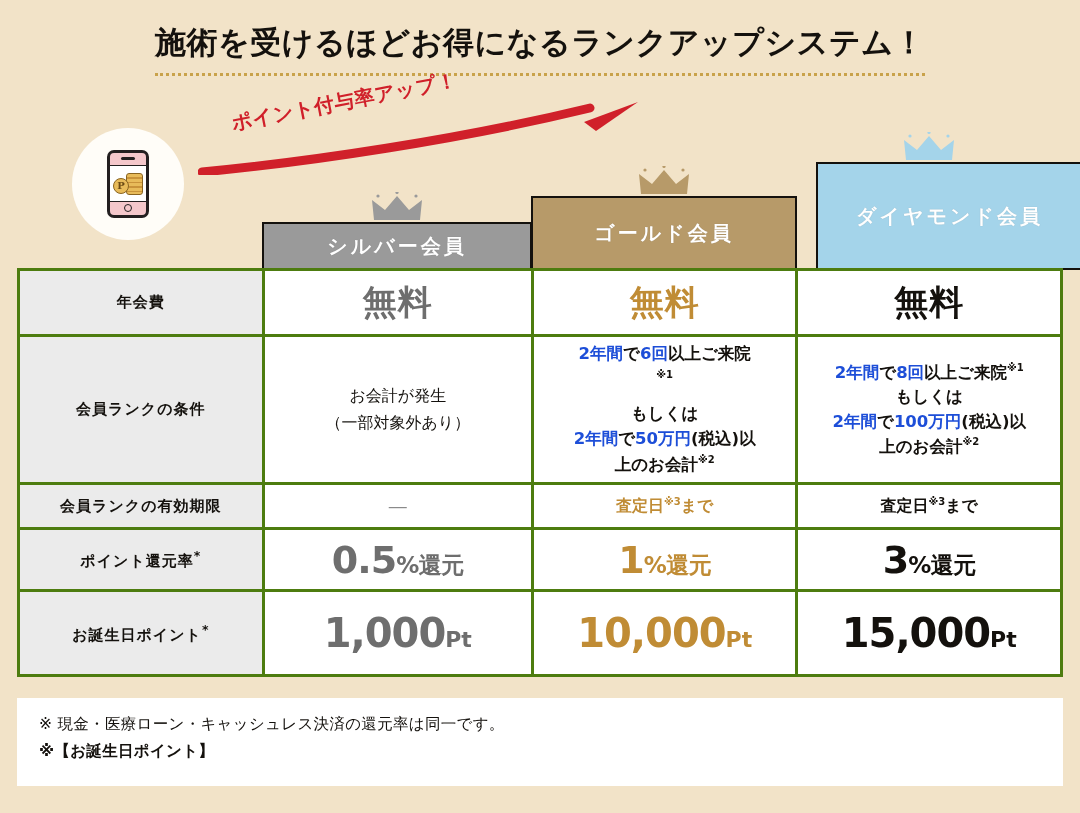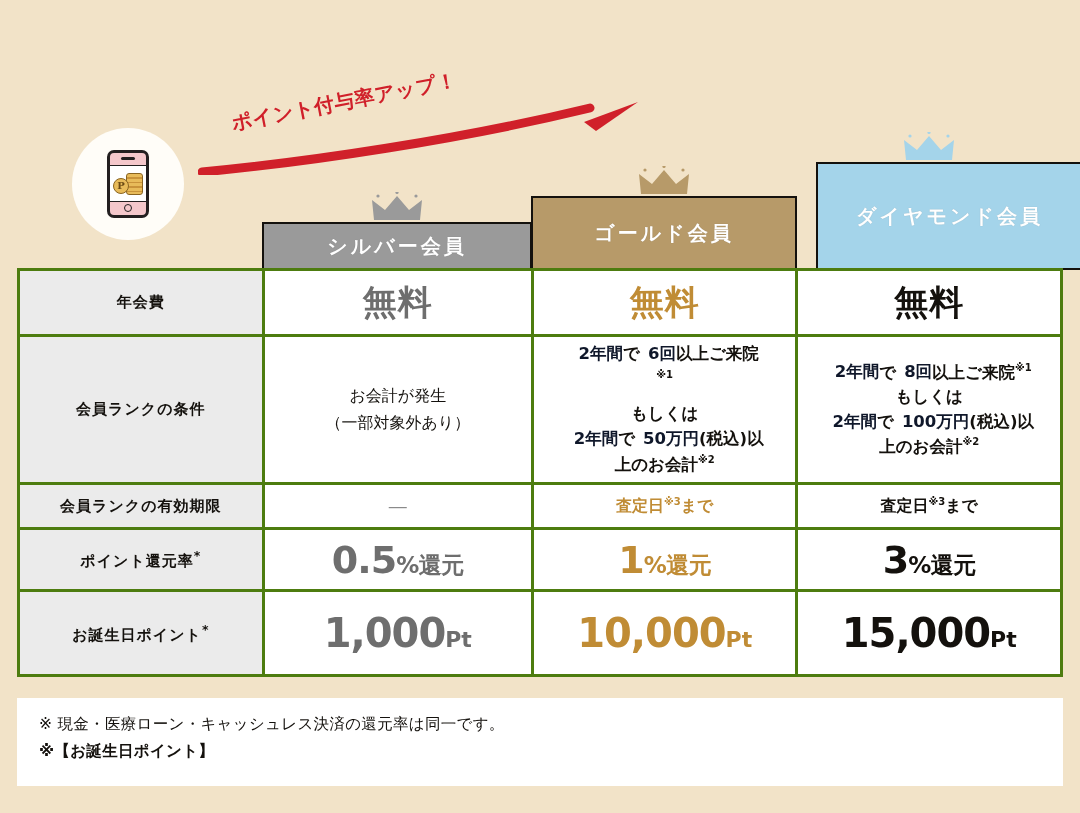--- a/index.html
+++ b/index.html
@@ -100,21 +100,21 @@
 
   .r-fee    td { height: 66px; }
   .r-cond   td { height: 148px; }
   .r-valid  td { height: 45px; }
   .r-rate   td { height: 62px; }
   .r-bday   td { height: 85px; }
 
   .c-silver  { color: #6e6e6e; }
   .c-gold    { color: #c08c35; }
   .c-black   { color: #14110d; }
-  .c-red     { color: #0f172a; margin-left: 8px; }
+  .c-red     { color: #1d4ed8; }
 
   .free {
     font-size: 34px; font-weight: 700; letter-spacing: 1px;
     font-family: "DejaVu Sans", "Liberation Sans", sans-serif;
   }
   .cond-plain {
     font-size: 16px; line-height: 1.65; color: #14110d;
     font-family: "DejaVu Sans", "Liberation Sans", sans-serif;
   }
   .cond-rich {
@@ -144,20 +144,23 @@
     font-family: "DejaVu Sans", "Liberation Sans", sans-serif;
   }
   .note-line.indent { padding-left: 22px; }
   .note-line.bold { font-weight: 700; }
 </style>
 </head>
 <body>
 
 <div class="stage">
 
+  <div class="title-wrap">
+    <div class="title">施術を受けるほどお得になるランクアップシステム！</div>
+  </div>
 
   <div class="phone-badge">
     <div class="phone-body">
       <div class="phone-speaker"></div>
       <div class="phone-screen">
         <div class="coins">
           <div class="coin-stack"></div>
           <div class="coin-p">P</div>
         </div>
       </div>

